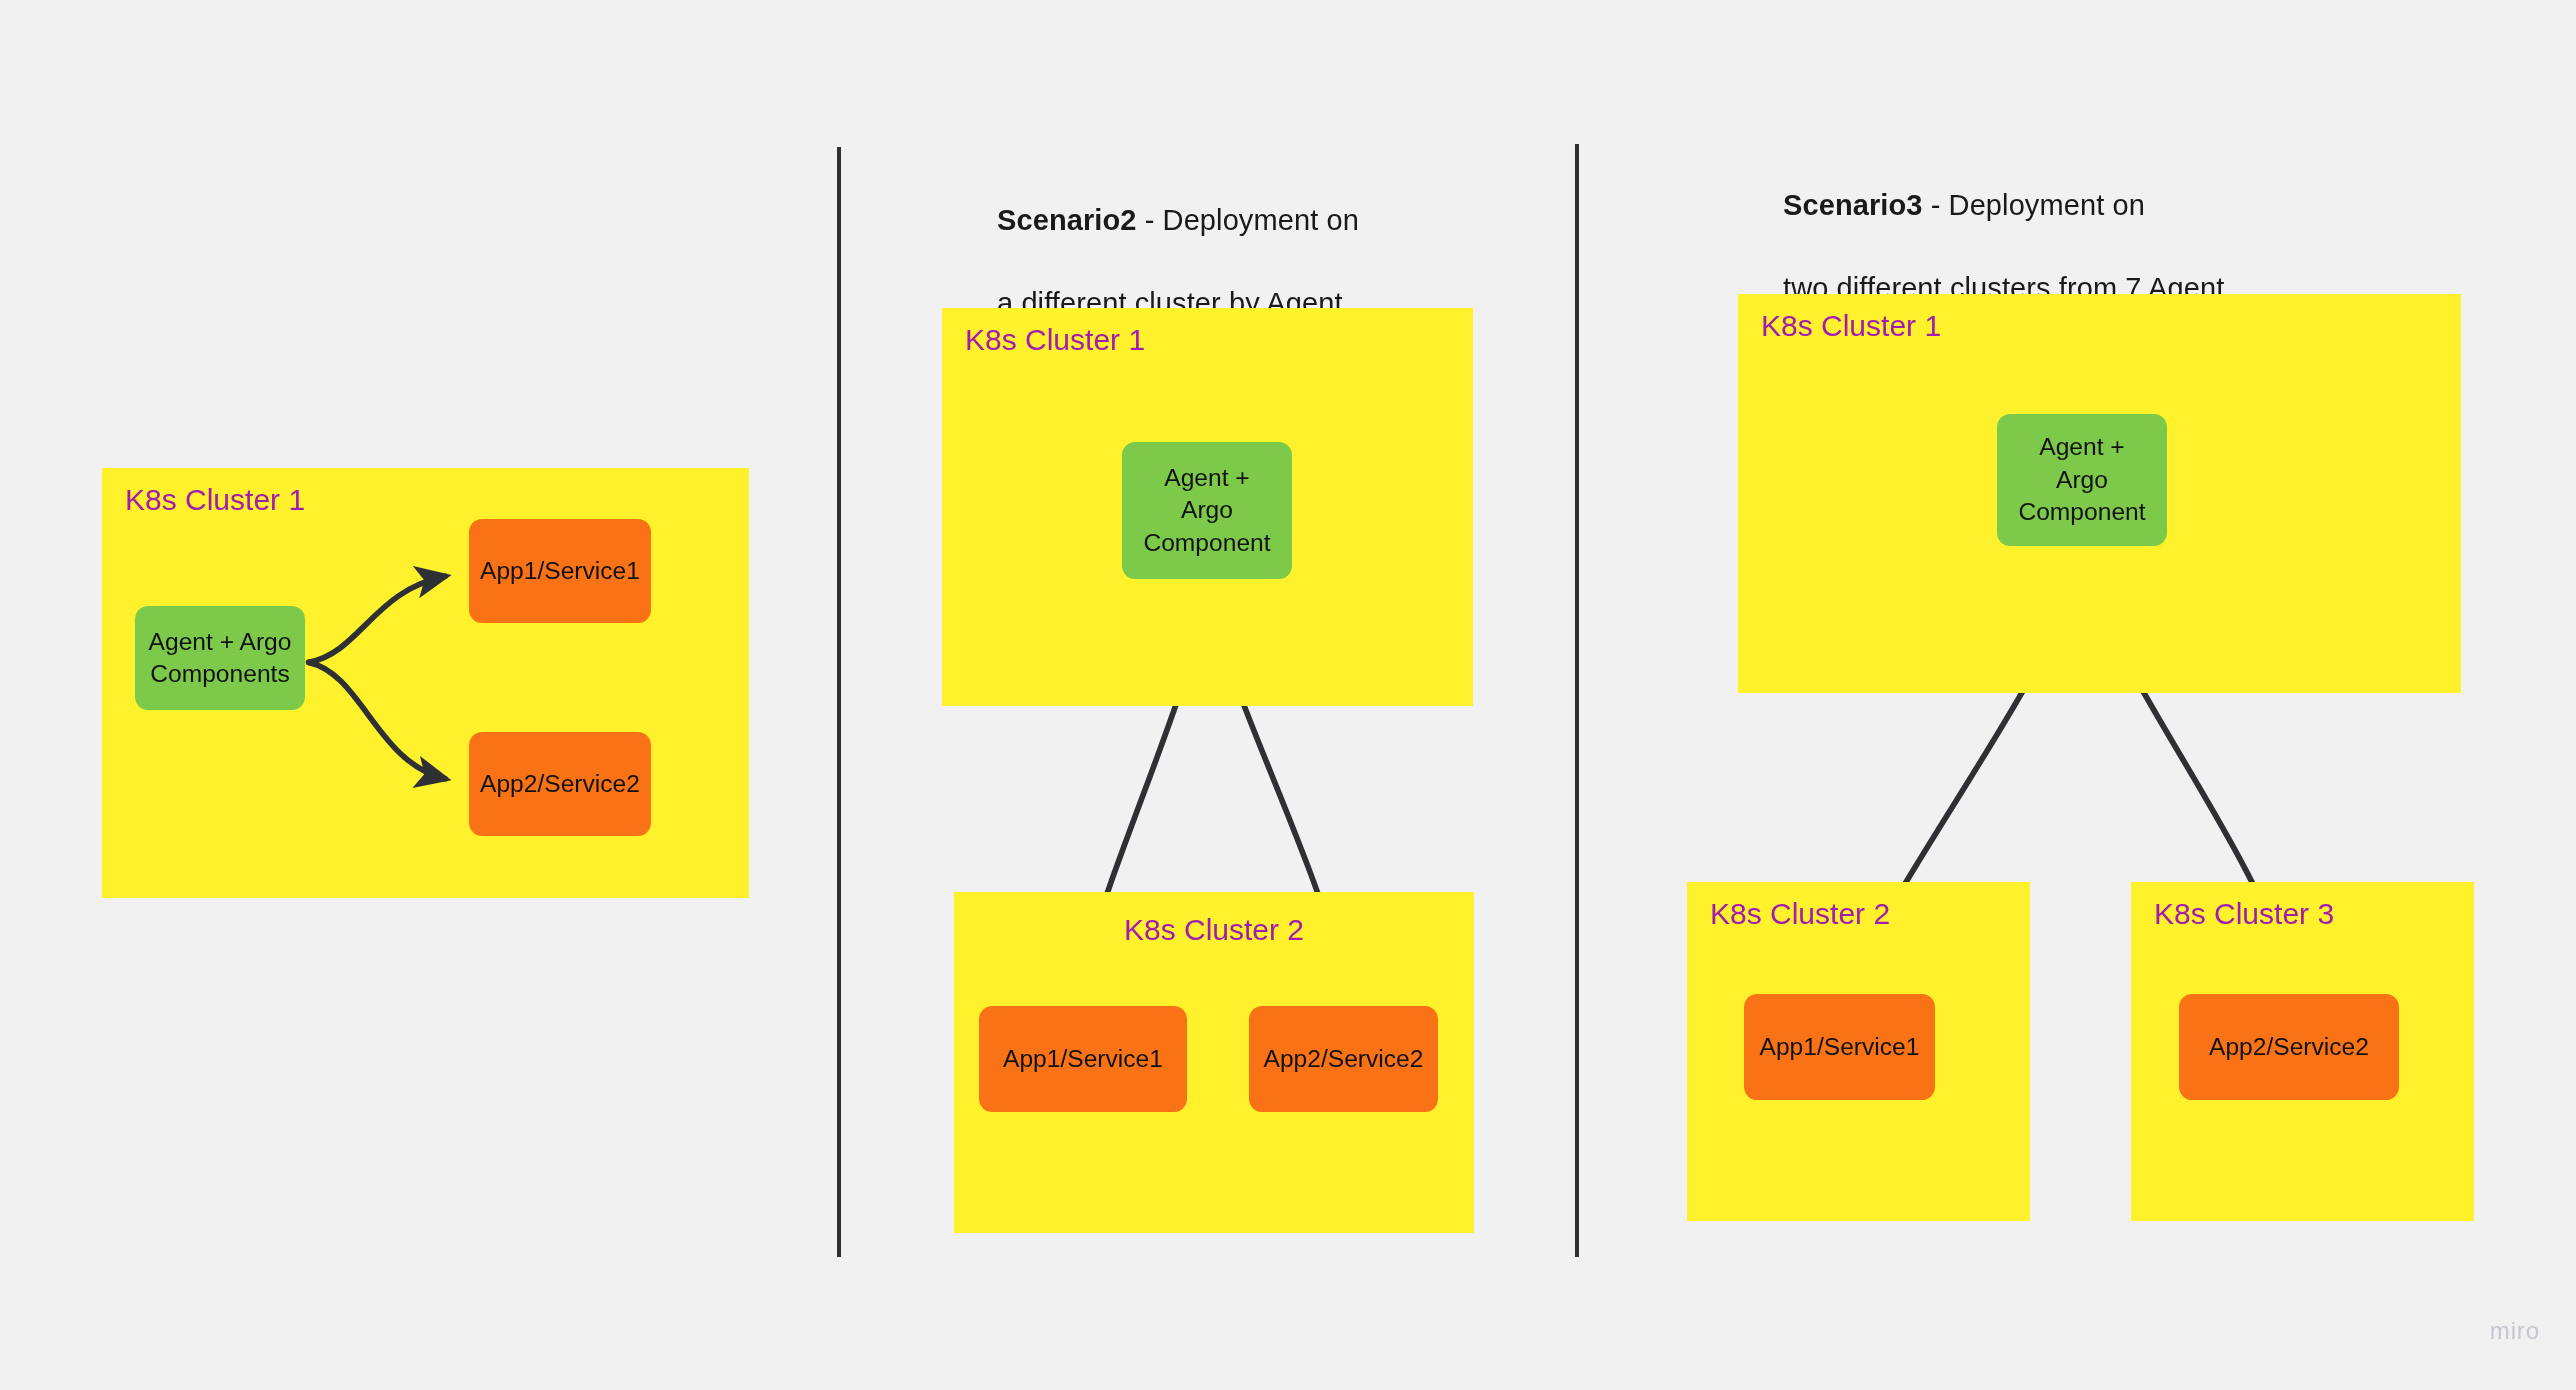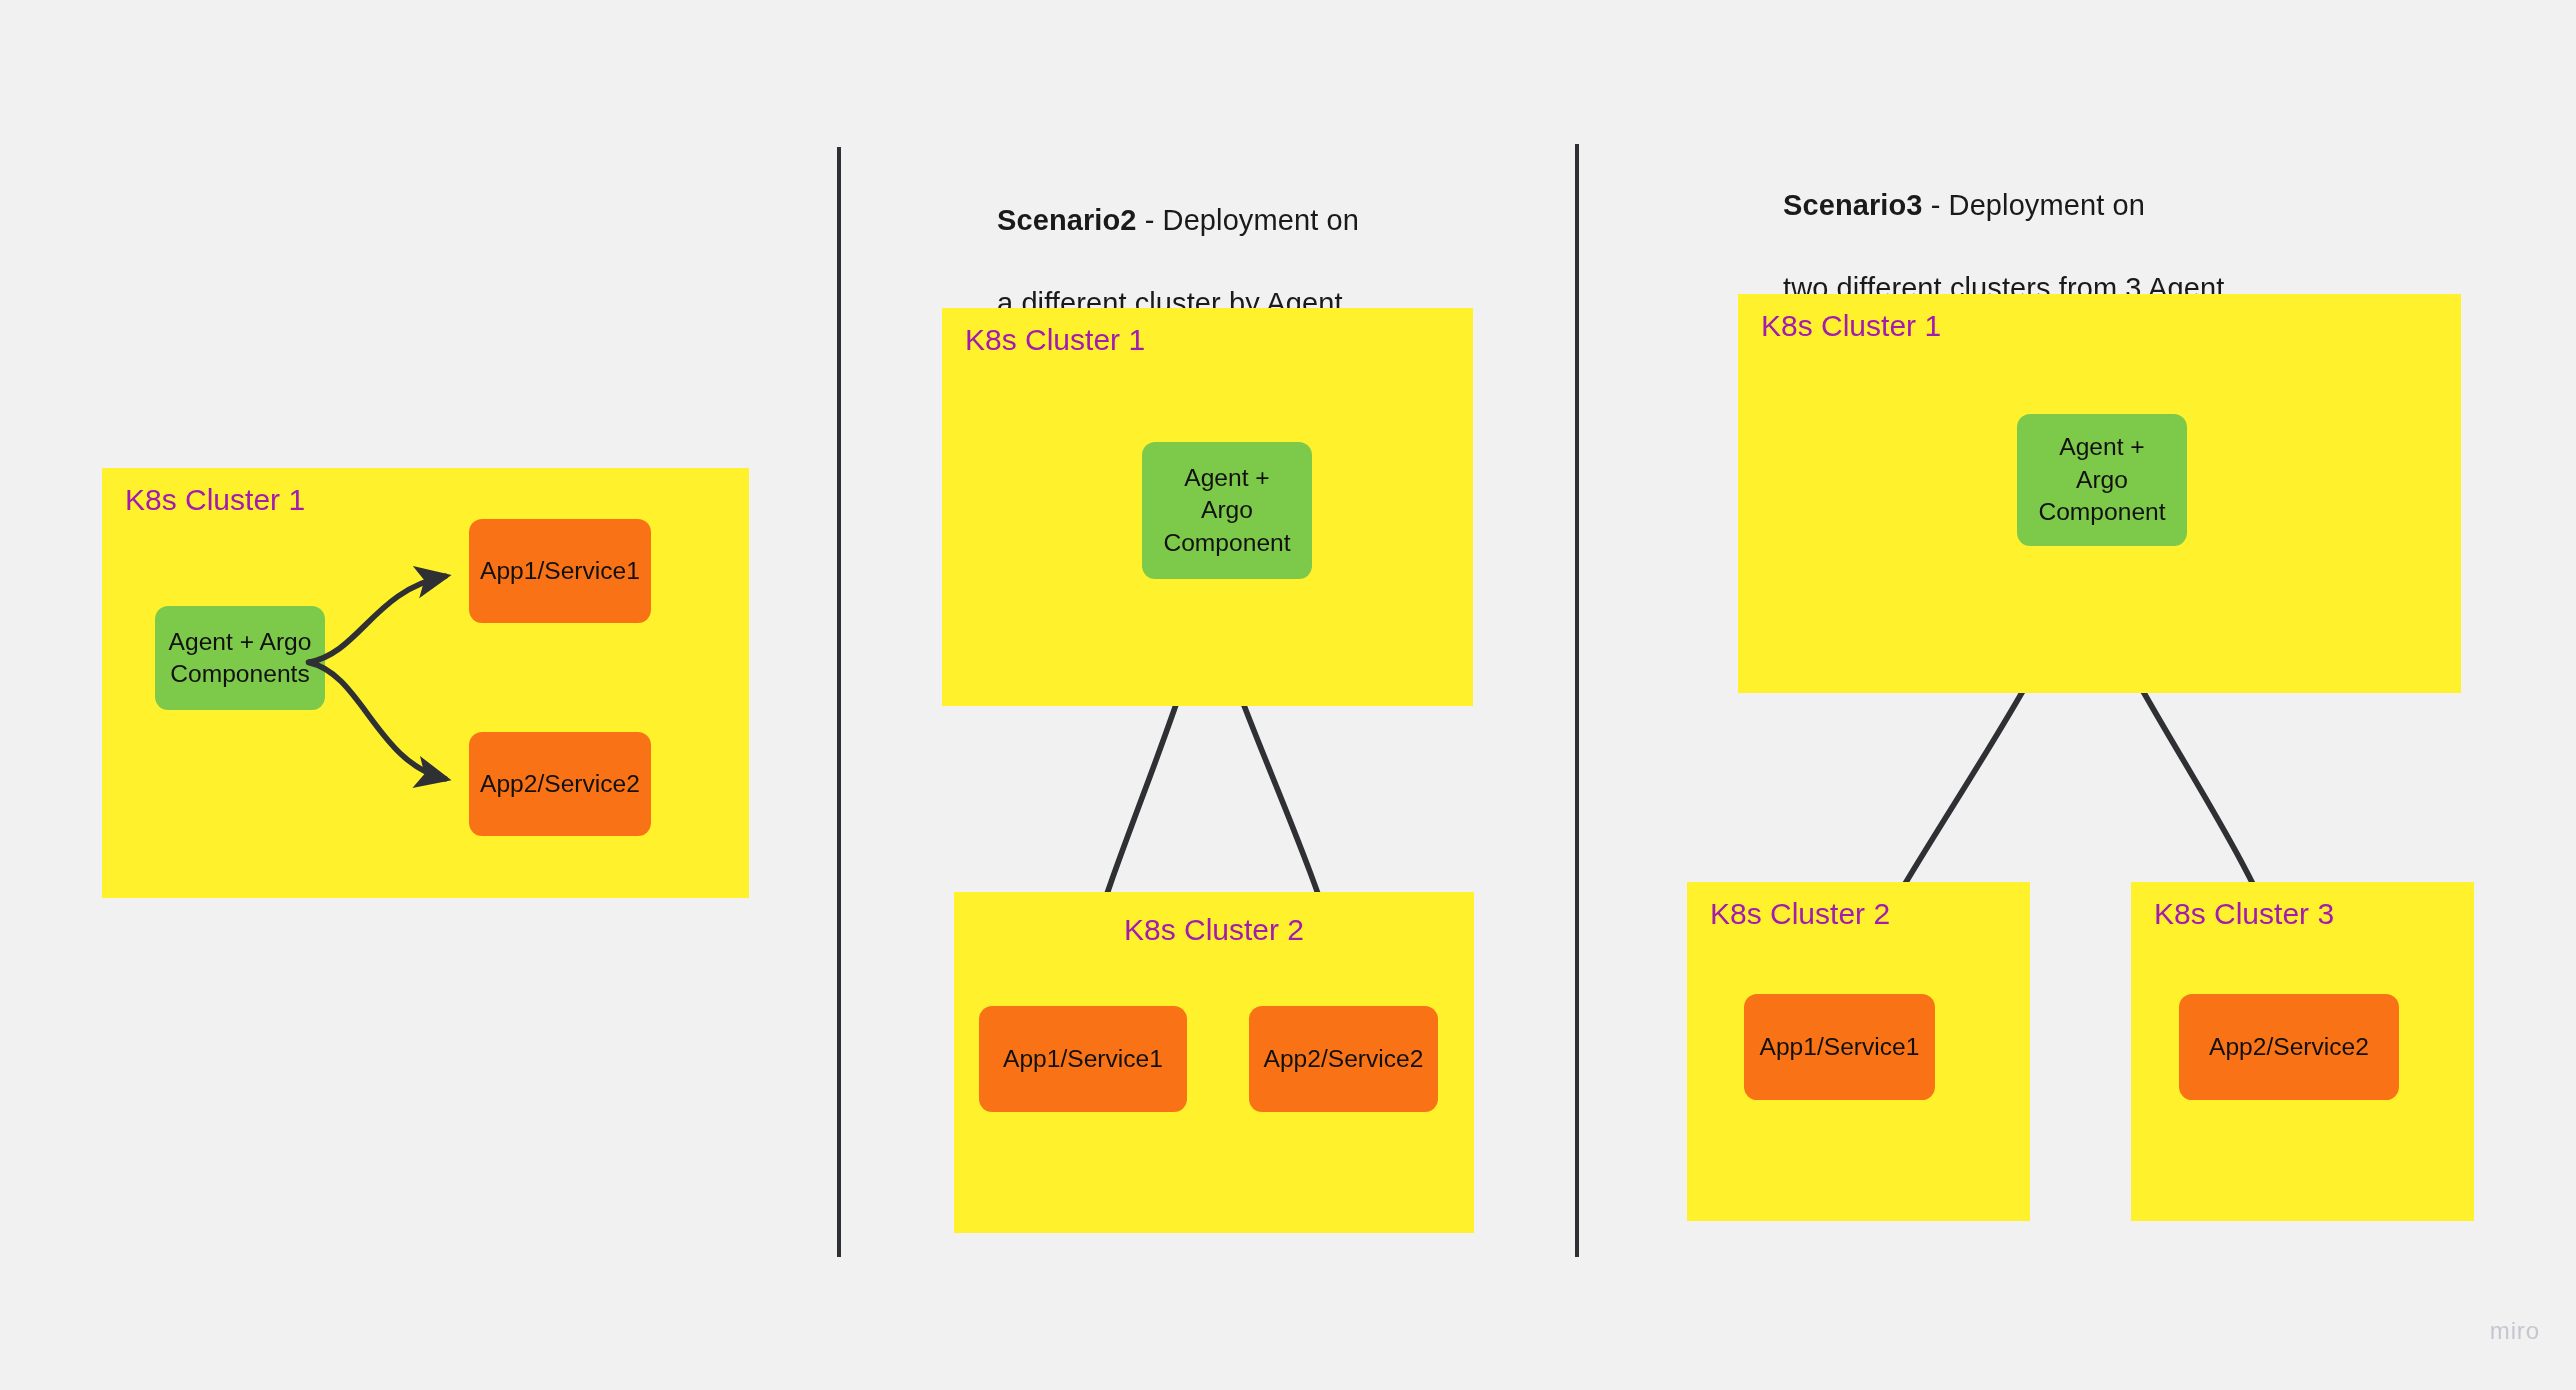--- a/index.html
+++ b/index.html
@@ -72,21 +72,20 @@
     text-align: center;
     color: #111111;
     font-size: 24.6px;
     line-height: 1.32;
     box-sizing: border-box;
     padding: 3.8px 7.6px;
     white-space: pre-line;
   }
   .node.agent {
     background: #7dc94a;
-    margin-left: 20px;
   }
   .node.app {
     background: #f97316;
   }
 
   
   .arrows {
     position: absolute;
     inset: 0;
     pointer-events: none;
@@ -171,21 +170,21 @@
   <div class="node app" style="left:979px; top:1006px; width:208px; height:106px;">
     <span>App1/Service1</span>
   </div>
 
   <div class="node app" style="left:1249px; top:1006px; width:189px; height:106px;">
     <span>App2/Service2</span>
   </div>
 
   <div class="scenario-title" style="left:1783px; top:144px; width:568px;">
     <span class="lead">Scenario3</span><span> - Deployment on</span><br>
-    <span>two different clusters from 3 Agent</span>
+    <span>two different clusters from 7 Agent</span>
   </div>
 
   <div class="cluster" style="left:1738px; top:294px; width:723px; height:399px;">
     <div class="cluster-label left">K8s Cluster 1</div>
   </div>
 
   <div class="node agent" style="left:1997px; top:414px; width:170px; height:132px;">
     <span>Agent +
 Argo
 Component</span>

